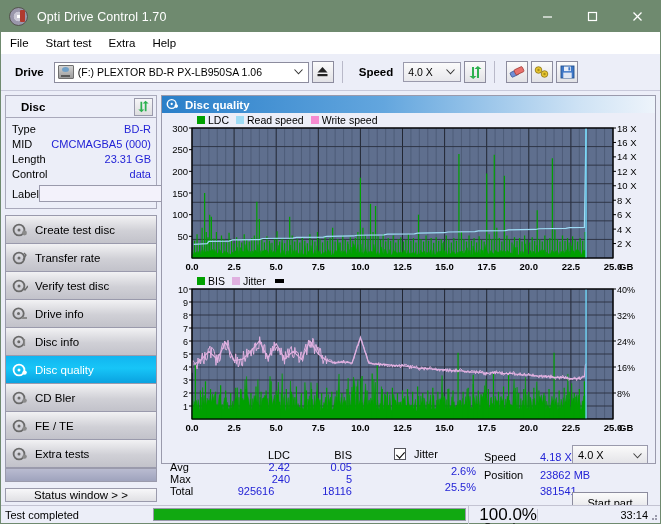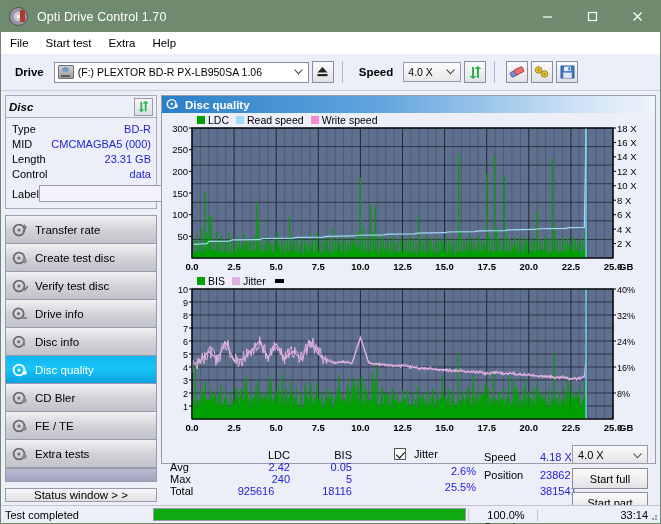--- a/index.html
+++ b/index.html
@@ -78,21 +78,21 @@
   
   .main{display:flex;height:373px;padding:4px 4px 0 4px;box-sizing:border-box;}
 
   
   .left{width:152px;flex:none;display:flex;flex-direction:column;}
   .disc-box{border:1px solid #a9a9bb;background:#eceef8;box-sizing:border-box;}
   .disc-head{
     display:flex;align-items:center;height:22px;border-bottom:1px solid #a9a9bb;
     padding:0 3px;box-sizing:border-box;
   }
-  .disc-head-title{font-weight:bold;font-size:11.5px;margin-left:0;font-style:italic;}
+  .disc-head-title{font-weight:bold;font-size:11.5px;margin-left:12px;}
   .disc-rows{padding:3px 5px 4px 6px;}
   .disc-row{display:flex;justify-content:space-between;align-items:center;height:15px;font-size:11px;}
   .disc-row .k{color:#000;}
   .disc-row .v{color:#2323d6;}
   .label-row{display:flex;align-items:center;margin-top:2px;}
   .label-row .k{width:38px;font-size:11px;}
   .label-input{
     flex:1;height:17px;border:1px solid #9a9aac;background:#f3f2fb;margin-right:3px;box-sizing:border-box;
   }
   .disc-btn{
@@ -166,21 +166,21 @@
     position:absolute;left:0;bottom:0;width:100%;height:18px;
     display:flex;align-items:center;background:#eceef8;
     border-top:1px solid #c3c3d2;box-sizing:border-box;
   }
   .sb-text{width:146px;padding-left:4px;font-size:11px;}
   .sb-prog{
     flex:1;height:13px;margin:0 2px;background:#f4f4f8;border:1px solid #9a9aac;box-sizing:border-box;
     position:relative;overflow:hidden;
   }
   .sb-prog > i{display:block;height:100%;background:#11a911;}
-  .sb-pct{width:62px;text-align:center;padding-left:6px;border-left:1px solid #c3c3d2;font-size:11px;}
+  .sb-pct{width:62px;text-align:right;padding-left:6px;border-left:1px solid #c3c3d2;font-size:17px;}
   .sb-time{width:110px;text-align:right;padding-right:12px;border-left:1px solid #c3c3d2;font-size:11px;}
   .grip{position:absolute;right:2px;bottom:2px;width:10px;height:10px;}
 </style>
 </head>
 <body>
 
 <div id="app">
 
   <div class="titlebar">
     <div class="title-icon"></div>
@@ -312,34 +312,34 @@
           </div>
         </div>
       </div>
 
       <div class="navlist">
         <div class="navbtn">
           <span class="nav-ico">
             <svg width="16" height="14" viewBox="0 0 16 14">
                 <circle cx="7" cy="7" r="5.4" fill="none" stroke="#6a6a6a" stroke-width="1.8"></circle>
                 <circle cx="7" cy="7" r="1.5" fill="#6a6a6a"></circle>
-                <path d="M12 2 l2 2 -3 5" stroke="#6a6a6a" stroke-width="1.3" fill="none"></path>
-              </svg>
-          </span>
-          <span>Transfer rate</span>
+                <circle cx="12.5" cy="10" r="2.4" fill="#8a8a8a"></circle>
+              </svg>
+          </span>
+          <span>Create test disc</span>
         </div>
         <div class="navbtn">
           <span class="nav-ico">
             <svg width="16" height="14" viewBox="0 0 16 14">
                 <circle cx="7" cy="7" r="5.4" fill="none" stroke="#6a6a6a" stroke-width="1.8"></circle>
                 <circle cx="7" cy="7" r="1.5" fill="#6a6a6a"></circle>
-                <circle cx="12.5" cy="10" r="2.4" fill="#8a8a8a"></circle>
-              </svg>
-          </span>
-          <span>Create test disc</span>
+                <path d="M12 2 l2 2 -3 5" stroke="#6a6a6a" stroke-width="1.3" fill="none"></path>
+              </svg>
+          </span>
+          <span>Transfer rate</span>
         </div>
         <div class="navbtn">
           <span class="nav-ico">
             <svg width="16" height="14" viewBox="0 0 16 14">
                 <circle cx="7" cy="7" r="5.4" fill="none" stroke="#6a6a6a" stroke-width="1.8"></circle>
                 <circle cx="7" cy="7" r="1.5" fill="#6a6a6a"></circle>
                 <path d="M11 9 l2 2 3 -4" stroke="#6a6a6a" stroke-width="1.4" fill="none"></path>
               </svg>
           </span>
           <span>Verify test disc</span>
@@ -955,21 +955,20 @@
         <div class="st-num" style="position:absolute;left:378px;top:50px;">381541</div>
 
         <div class="spd-sel" style="position:absolute;right:7px;top:10px;">
           <span>4.0 X</span>
           <span style="margin-left:auto;margin-right:5px;">
             <svg width="9" height="6" viewBox="0 0 9 6">
                 <path d="M0.5 0.5 L4.5 4.8 L8.5 0.5" fill="none" stroke="#444" stroke-width="1.1"></path>
               </svg>
           </span>
         </div>
-        <div class="act-btn" style="position:absolute;right:7px;top:33px;">Start full</div>
         <div class="act-btn" style="position:absolute;right:7px;top:57px;">Start part</div>
       </div>
     </div>
   </div>
 
   <div class="statusbar">
     <div class="sb-text">Test completed</div>
     <div class="sb-prog">
       <i id="progfill" style="width: 100%;"></i>
     </div>

